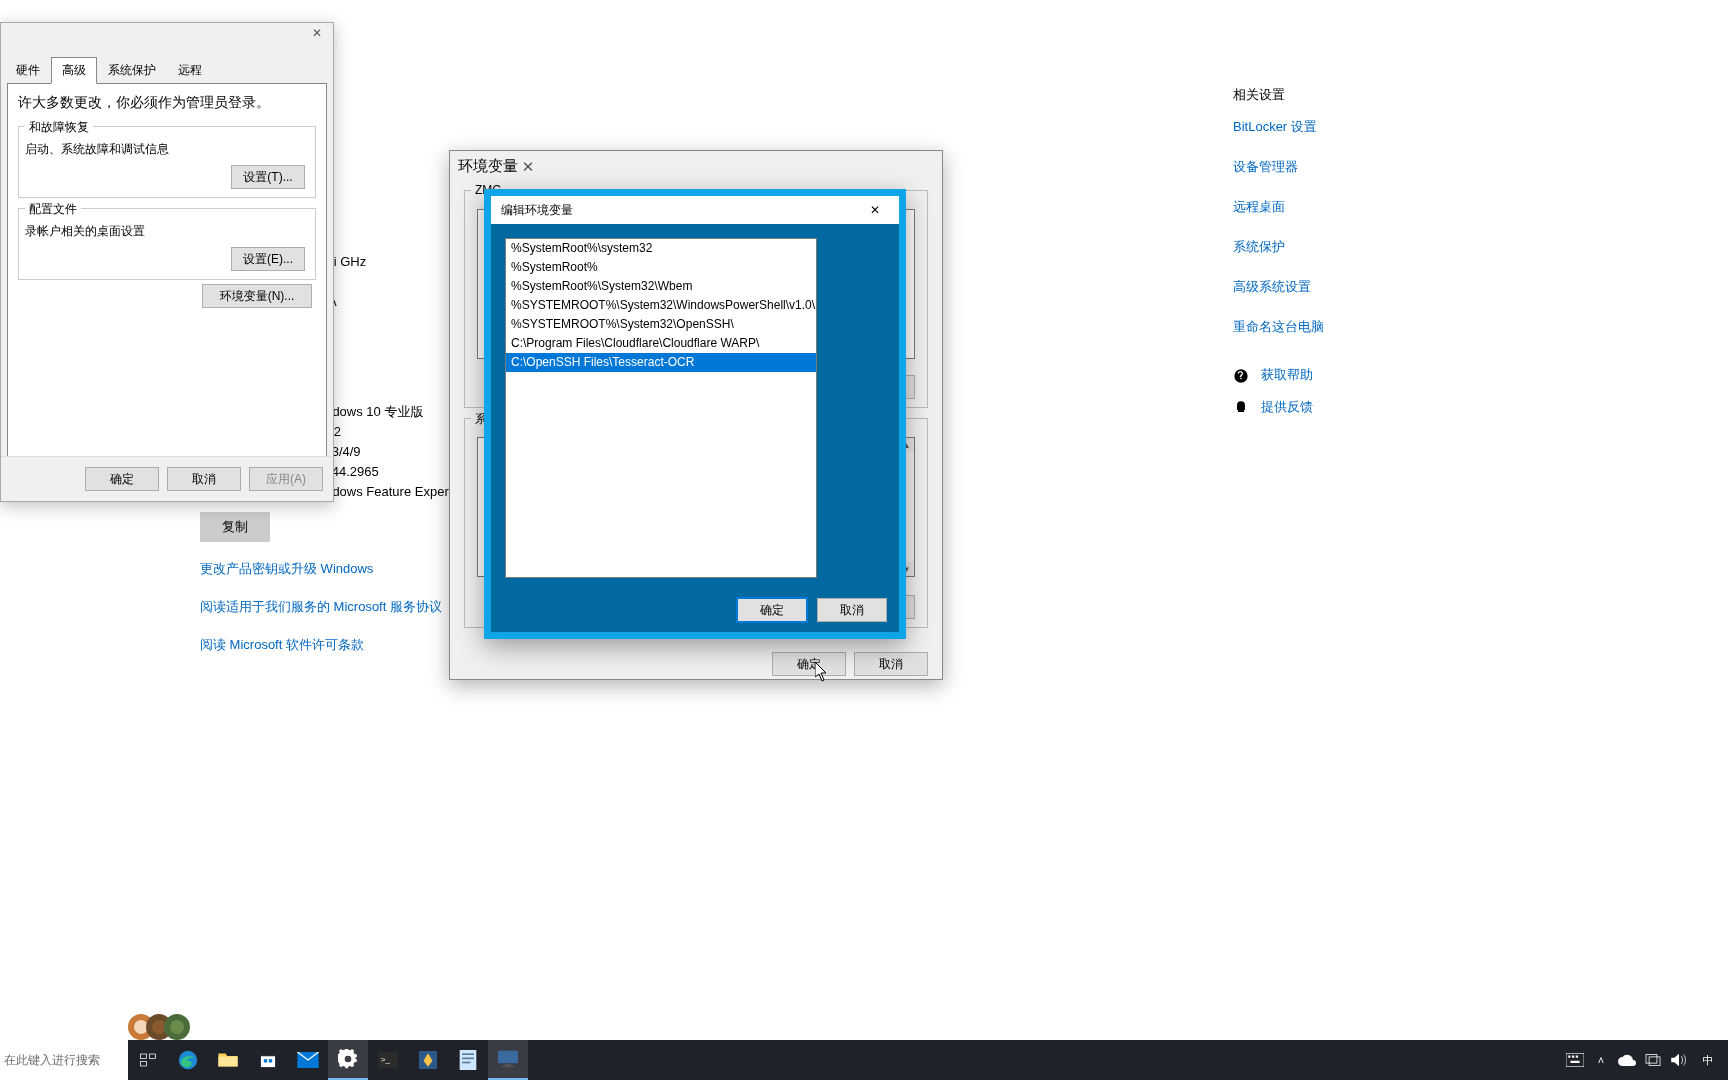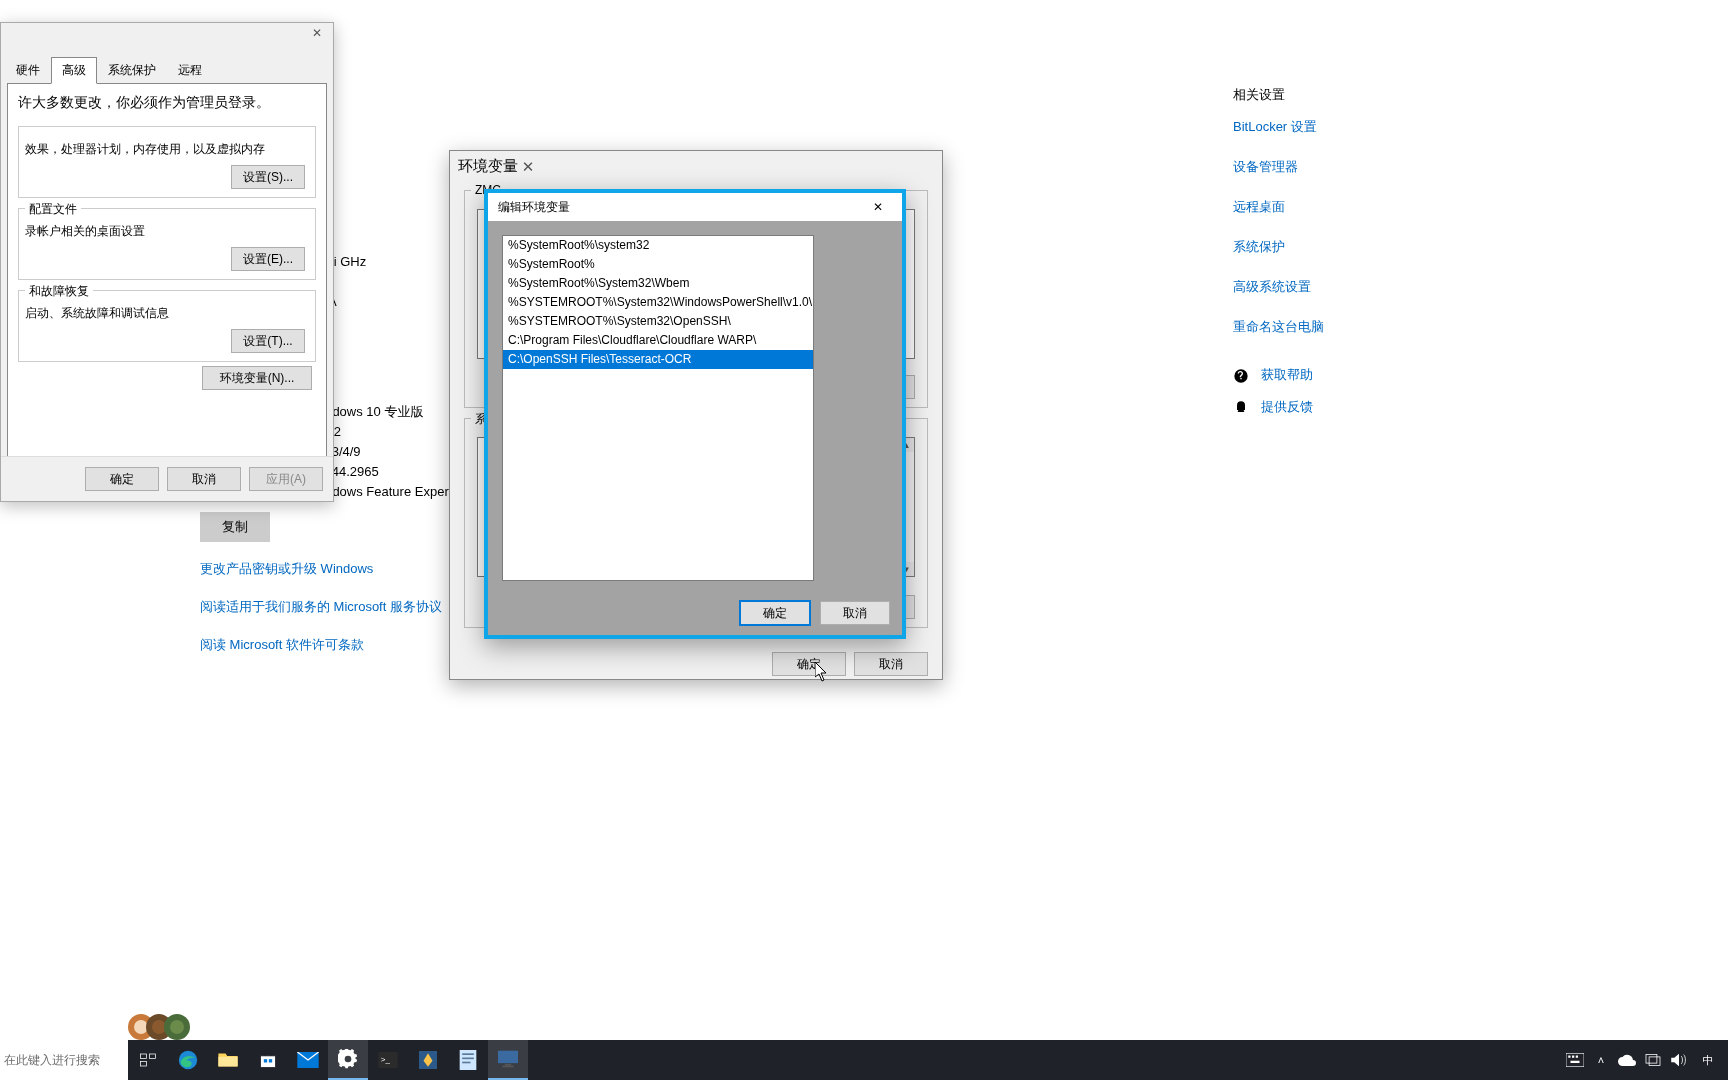--- a/index.html
+++ b/index.html
@@ -50,21 +50,21 @@
   .var-list { width: 100%; height: 150px; background: #fff; border: 1px solid #7a7a7a; overflow: hidden; font-size: 12px; position: relative; }
   .var-list .scrollbar { position: absolute; right: 0; top: 0; bottom: 0; width: 16px; background: #f0f0f0; border-left: 1px solid #ccc; }
   .var-list .sb-btn { height: 14px; background: #e6e6e6; display: flex; align-items: center; justify-content: center; font-size: 8px; color: #555; }
   .var-list .row { display: flex; }
   .var-list .row span { padding: 1px 6px; overflow: hidden; white-space: nowrap; text-overflow: clip; }
   .c1 { width: 38px; }
   .gbtns { position: absolute; right: 12px; bottom: 8px; display: flex; gap: 8px; }
   .env-bottom { position: absolute; right: 14px; bottom: 10px; display: flex; gap: 8px; }
   
   
-  .edit-dialog { position: absolute; left: 484px; top: 189px; width: 422px; height: 450px; background: #a3a3a3; border: 4px solid #0ea5e9; box-shadow: 0 8px 24px rgba(0,0,0,.35); }
+  .edit-dialog { position: absolute; left: 484px; top: 189px; width: 422px; height: 450px; background: #0369a1; border: 7px solid #0ea5e9; box-shadow: 0 8px 24px rgba(0,0,0,.35); }
   .edit-title { display: flex; justify-content: space-between; align-items: center; padding: 4px 4px 4px 10px; font-size: 12px; background: #fff; }
   .edit-close { width: 40px; height: 20px; display: flex; align-items: center; justify-content: center; cursor: pointer; }
   .edit-body { padding: 14px 12px 46px 12px; position: relative; height: calc(100% - 28px); }
   .path-list { position: absolute; left: 14px; top: 14px; width: 312px; bottom: 54px; background: #fff; border: 1px solid #7a7a7a; overflow: hidden; }
   .path-row { padding: 1px 5px; font-size: 12px; line-height: 17px; white-space: nowrap; overflow: hidden; cursor: default; }
   .path-row.selected { background: #0078d7; color: #fff; }
   .path-btns { position: absolute; right: 12px; top: 14px; width: 78px; display: flex; flex-direction: column; gap: 10px; }
   .path-btns .win-btn { width: 78px; }
   .edit-bottom { position: absolute; right: 12px; bottom: 10px; display: flex; gap: 10px; }
   
@@ -170,32 +170,28 @@
   <div class="sysprop-close">✕</div>
   <div class="sysprop-tabs">
     <div class="tab">硬件</div>
     <div class="tab active">高级</div>
     <div class="tab">系统保护</div>
     <div class="tab">远程</div>
   </div>
   <div class="sysprop-body">
     <div class="note">许大多数更改，你必须作为管理员登录。</div>
     <div class="group">
-      <span class="desc">效果，处理器计划，内存使用，以及虚拟内存</span>
-      <button class="win-btn btn">设置(S)...</button>
+      <span class="legend">和故障恢复</span>
+      <span class="desc">启动、系统故障和调试信息</span>
+      <button class="win-btn btn">设置(T)...</button>
     </div>
     <div class="group">
       <span class="legend">配置文件</span>
       <span class="desc">录帐户相关的桌面设置</span>
       <button class="win-btn btn">设置(E)...</button>
-    </div>
-    <div class="group">
-      <span class="legend">和故障恢复</span>
-      <span class="desc">启动、系统故障和调试信息</span>
-      <button class="win-btn btn">设置(T)...</button>
     </div>
     <div class="env-btn-row">
       <button class="win-btn" style="min-width:110px">环境变量(N)...</button>
     </div>
   </div>
   <div class="sys-bottom">
     <button class="win-btn">确定</button>
     <button class="win-btn">取消</button>
     <button class="win-btn" disabled="">应用(A)</button>
   </div>

